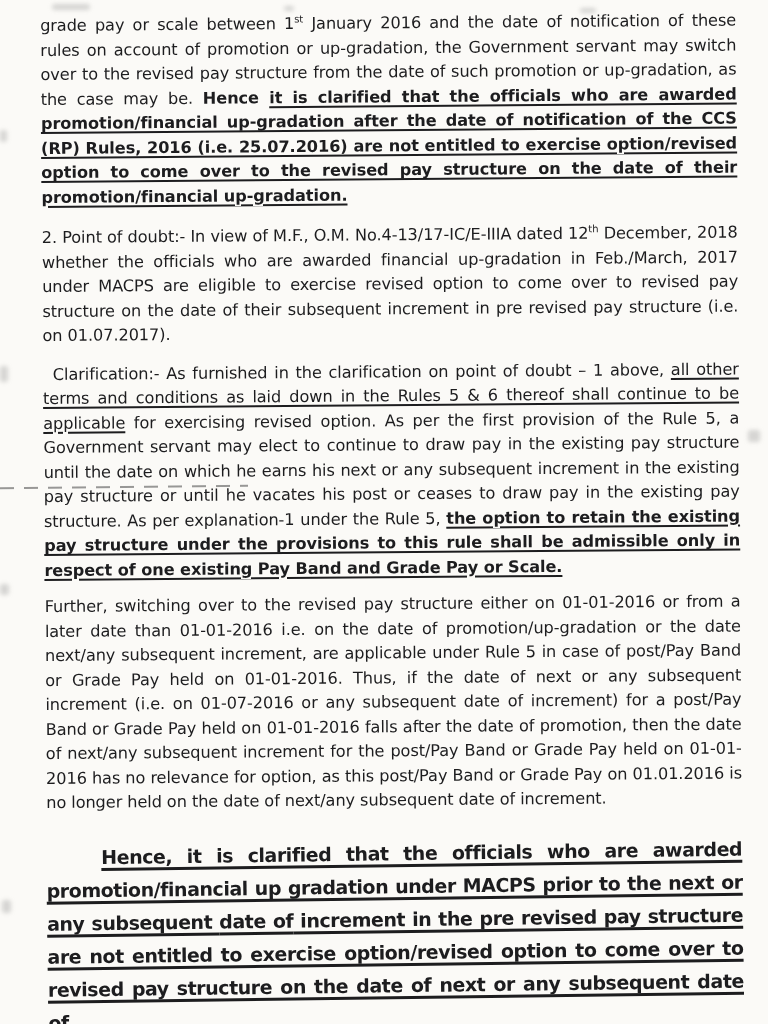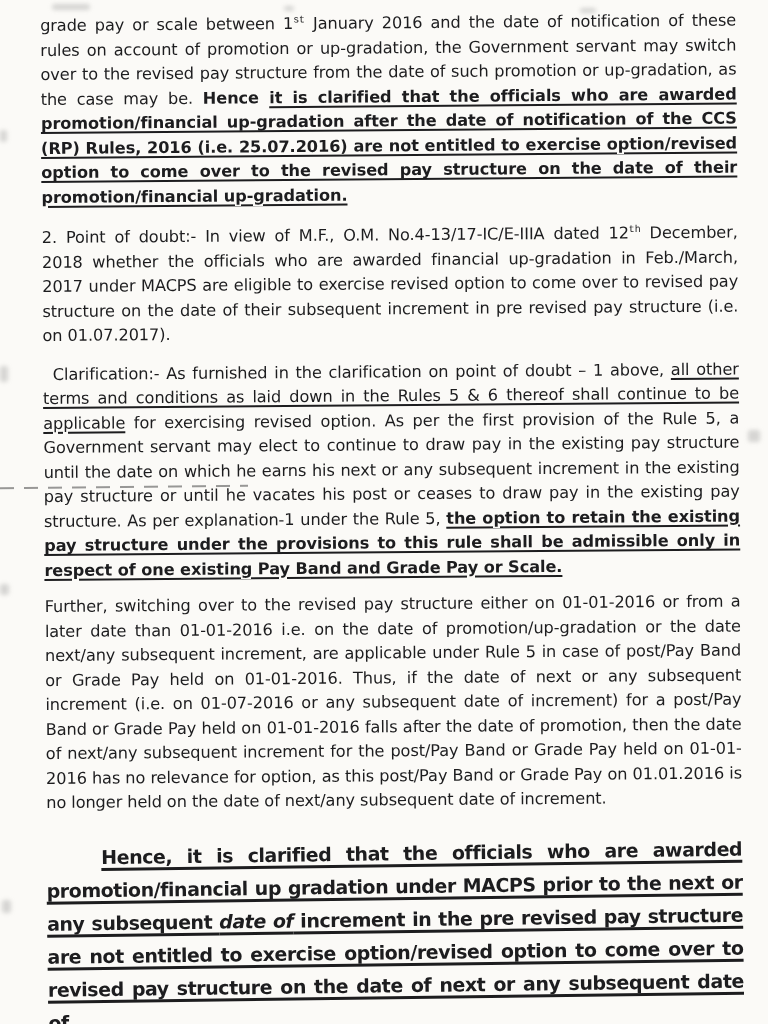--- a/index.html
+++ b/index.html
@@ -39,35 +39,34 @@
   p.para.final {
     font-size: 19px;
     line-height: 33px;
     font-weight: bold;
     letter-spacing: -0.45px;
     text-indent: 55px;
     transform: rotate(-0.3deg);
     margin-bottom: 0;
   }
   .b { font-weight: bold; }
-  .i { font-style: italic; }
+  .i { }
   .u {
     text-decoration: underline;
     text-decoration-thickness: 1.6px;
     text-underline-offset: 2.5px;
   }
   p.final .u {
     text-decoration-thickness: 2.6px;
     text-underline-offset: 4px;
   }
   sup {
     font-size: 0.62em;
     line-height: 0;
     vertical-align: super;
-    font-family: Liberation Mono, monospace;
   }
   
   .artifact { position: absolute; pointer-events: none; }
   .crease-dashes {
     left: 0; top: 486px; width: 248px; height: 2px;
     background: repeating-linear-gradient(to right, rgba(70,70,70,.55) 0 14px, rgba(70,70,70,0) 14px 24px);
     transform: rotate(-0.6deg);
   }
   .smudge {
     background: rgba(120,120,120,.28);

